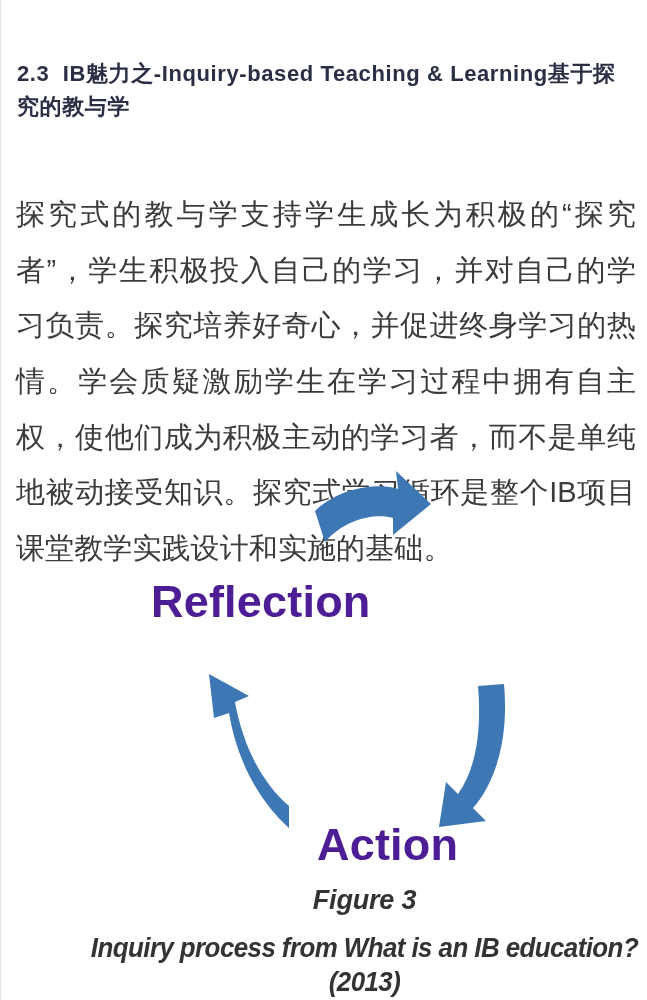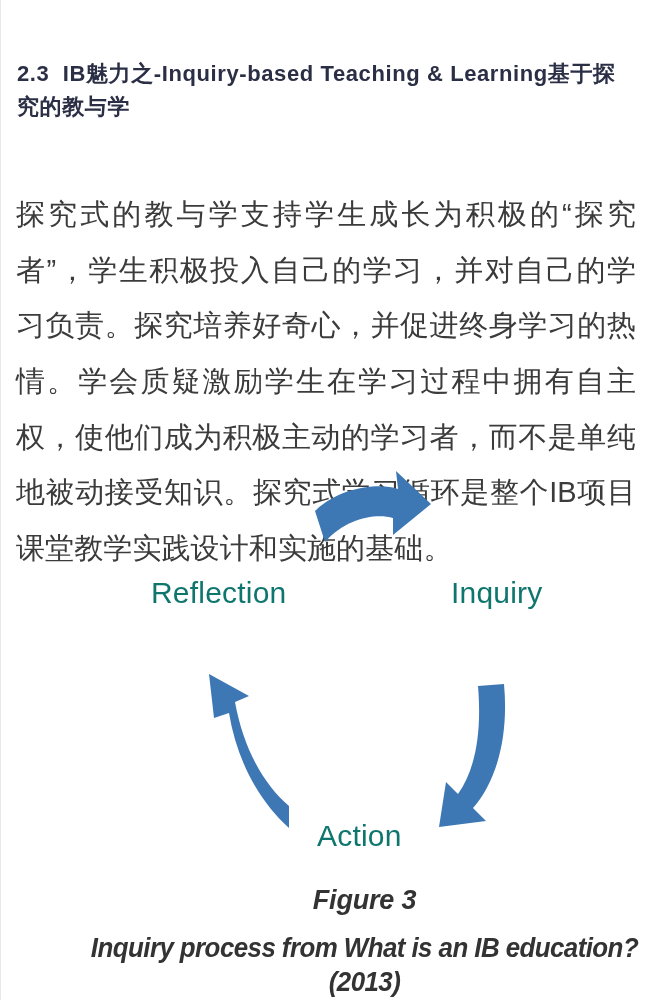--- a/index.html
+++ b/index.html
@@ -64,23 +64,23 @@
     position: absolute;
     left: 0;
     top: 0;
     width: 647px;
     height: 420px;
     display: block;
   }
 
   .node-label {
     position: absolute;
-    font-size: 30px;
-    color: #0f766e;
-    font-weight: normal;
+    font-size: 45px;
+    color: #4c1d95;
+    font-weight: bold;
     white-space: nowrap;
     letter-spacing: 0.2px;
   }
   .node-reflection {
     left: 110px;
     top: 120px;
   }
   .node-inquiry {
     left: 410px;
     top: 120px;
@@ -160,21 +160,20 @@
                  L 168 218
                  L 208 240
                  L 194 246
                  C 202 290, 221 327, 248 350
                  Z" fill="#3d78b5"></path>
       </g>
     </svg>
 
     <span class="node-label node-reflection">Reflection</span>
 
-    <span class="node-label node-inquiry">Inquiry</span>
 
     <span class="node-label node-action">Action</span>
   </div>
 
   <figcaption class="figure-caption">
     <div class="caption-title">Figure 3</div>
     <div class="caption-source">Inquiry process from What is an IB education? (2013)</div>
   </figcaption>
 </figure>
 

